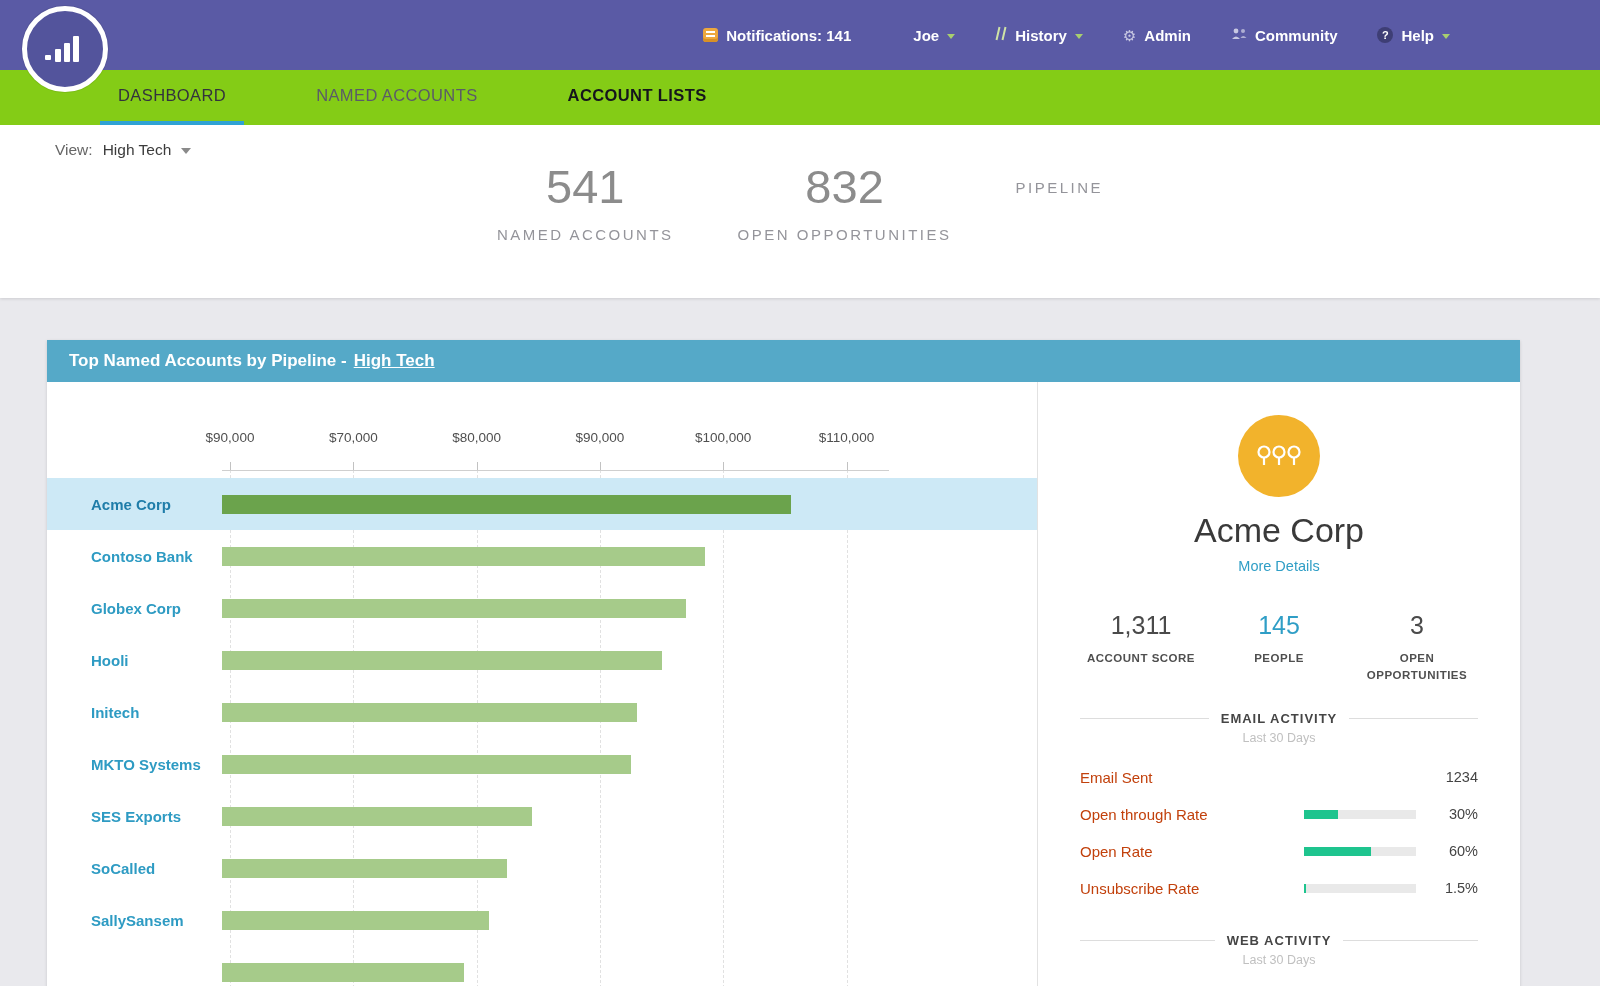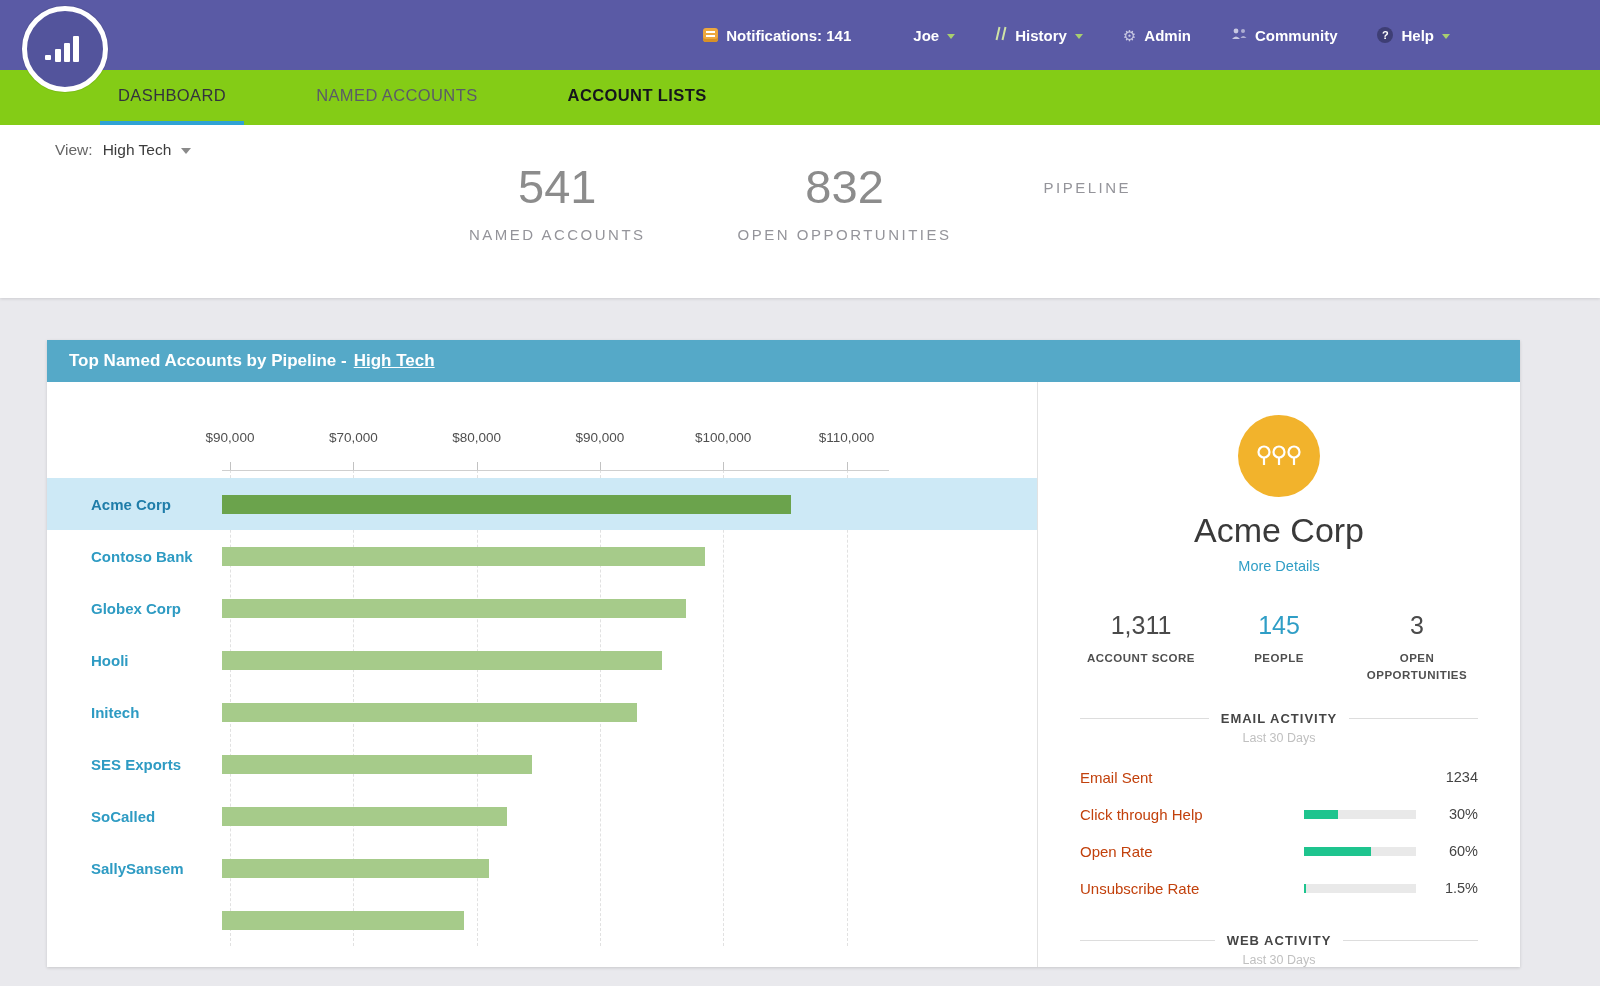--- a/index.html
+++ b/index.html
@@ -34,21 +34,21 @@
   .tab{display:flex;align-items:center;height:100%;box-sizing:border-box;padding:0 18px;
     border-bottom:4px solid transparent;font-size:16.5px;letter-spacing:.4px;color:#5b5b68;cursor:pointer;}
   .tab-active{color:#33333d;border-bottom-color:#2fa2d4;}
   .tab-emph{font-weight:700;color:#15151c;}
 
   
   .summary{background:#fff;height:173px;position:relative;box-shadow:0 1px 3px rgba(0,0,0,.12);}
   .view-row{position:absolute;left:55px;top:16px;display:flex;align-items:center;gap:10px;font-size:15.5px;cursor:pointer;}
   .view-label{color:#666;}
   .view-value{color:#3c3c3c;}
-  .kpis{display:flex;justify-content:center;gap:92px;padding-top:38px;text-align:center;}
+  .kpis{display:flex;justify-content:center;gap:64px;padding-top:38px;text-align:center;}
   .kpi-value{font-size:47px;font-weight:300;color:#8c8c8c;line-height:1;}
   .kpi-label{margin-top:16px;font-size:15px;letter-spacing:2.5px;color:#94949a;}
 
   
   .card{margin:42px 0 0 47px;width:1473px;background:#fff;box-shadow:0 1px 3px rgba(0,0,0,.15);}
   .card-header{height:42px;background:#55a9c8;color:#fff;display:flex;align-items:center;
     padding-left:22px;font-size:17px;font-weight:bold;}
   .header-link{color:#fff;text-decoration:underline;margin-left:7px;cursor:pointer;}
   .card-body{display:flex;align-items:stretch;}
 
@@ -227,20 +227,26 @@
                 <div class="bar" style="width: 53.9334%;"></div>
               </div>
             </div>
             <div class="chart-row">
               <div class="row-label">Initech</div>
               <div class="row-track">
                 <div class="bar" style="width: 50.9077%;"></div>
               </div>
             </div>
             <div class="chart-row">
+              <div class="row-label">MKTO Systems</div>
+              <div class="row-track">
+                <div class="bar" style="width: 50.1513%;"></div>
+              </div>
+            </div>
+            <div class="chart-row">
               <div class="row-label">SES Exports</div>
               <div class="row-track">
                 <div class="bar" style="width: 38.0484%;"></div>
               </div>
             </div>
             <div class="chart-row">
               <div class="row-label">SoCalled</div>
               <div class="row-track">
                 <div class="bar" style="width: 35.0227%;"></div>
               </div>
@@ -290,21 +296,21 @@
           <span class="section-title">EMAIL ACTIVITY</span>
           <span class="line"></span>
         </div>
         <div class="section-sub">Last 30 Days</div>
         <div class="activity-rows">
             <div class="activity-row">
               <div class="activity-label">Email Sent</div>
               <div class="activity-value">1234</div>
             </div>
             <div class="activity-row">
-              <div class="activity-label">Click through Help</div>
+              <div class="activity-label">Open through Rate</div>
               <div class="mini-track">
                 <div class="mini-fill" style="width: 30%;"></div>
               </div>
               <div class="activity-value">30%</div>
             </div>
             <div class="activity-row">
               <div class="activity-label">Open Rate</div>
               <div class="mini-track">
                 <div class="mini-fill" style="width: 60%;"></div>
               </div>

